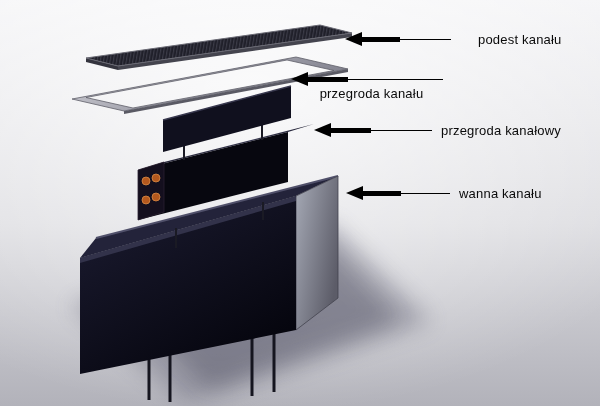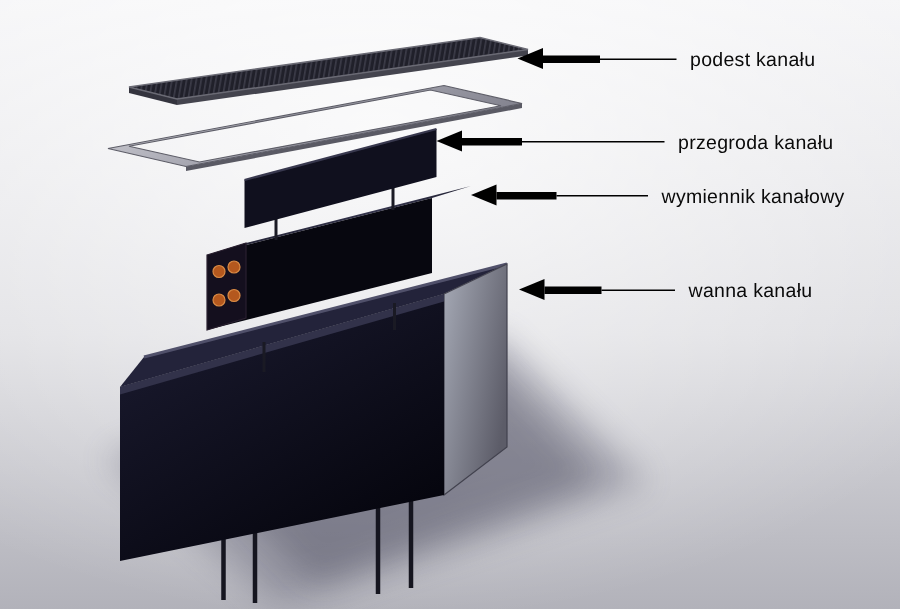--- a/index.html
+++ b/index.html
@@ -135,46 +135,46 @@
 
     <g>
 
       <polygon points="118,66 352,33 352,37 118,70" fill="#44444e"></polygon>
       <polygon points="86,58 118,66 118,70 86,62" fill="#34343e"></polygon>
 
       <polygon points="86,58 320,25 352,33 118,66" fill="url(#grate)" stroke="#6a6a74" stroke-width="1"></polygon>
     </g>
   </svg>
 
-  <div class="callout" style="left:345px; top:31px;">
+  <div class="callout" style="left:345px; top:31px;gap:18px;">
     <span class="arrow">
       <span class="head"></span>
         <span class="shaft" style="width:38px"></span>
         <span class="line" style="width:51px"></span>
     </span>
     <span class="label">podest kanału</span>
   </div>
 
 
-  <div class="callout" style="left:291px; top:86px;">
+  <div class="callout" style="left:291px; top:72px;flex-direction:column;">
     <span class="arrow">
       <span class="head"></span>
         <span class="shaft" style="width:40px"></span>
         <span class="line" style="width:95px"></span>
     </span>
     <span class="label">przegroda kanału</span>
   </div>
 
   <div class="callout" style="left:314px; top:122px;">
     <span class="arrow">
       <span class="head"></span>
         <span class="shaft" style="width:40px"></span>
         <span class="line" style="width:61px"></span>
     </span>
-    <span class="label">wymiennik kanałowy</span>
+    <span class="label">przegroda kanałowy</span>
   </div>
 
   <div class="callout" style="left:346px; top:185px;">
     <span class="arrow">
       <span class="head"></span>
         <span class="shaft" style="width:38px"></span>
         <span class="line" style="width:49px"></span>
     </span>
     <span class="label">wanna kanału</span>
   </div>

